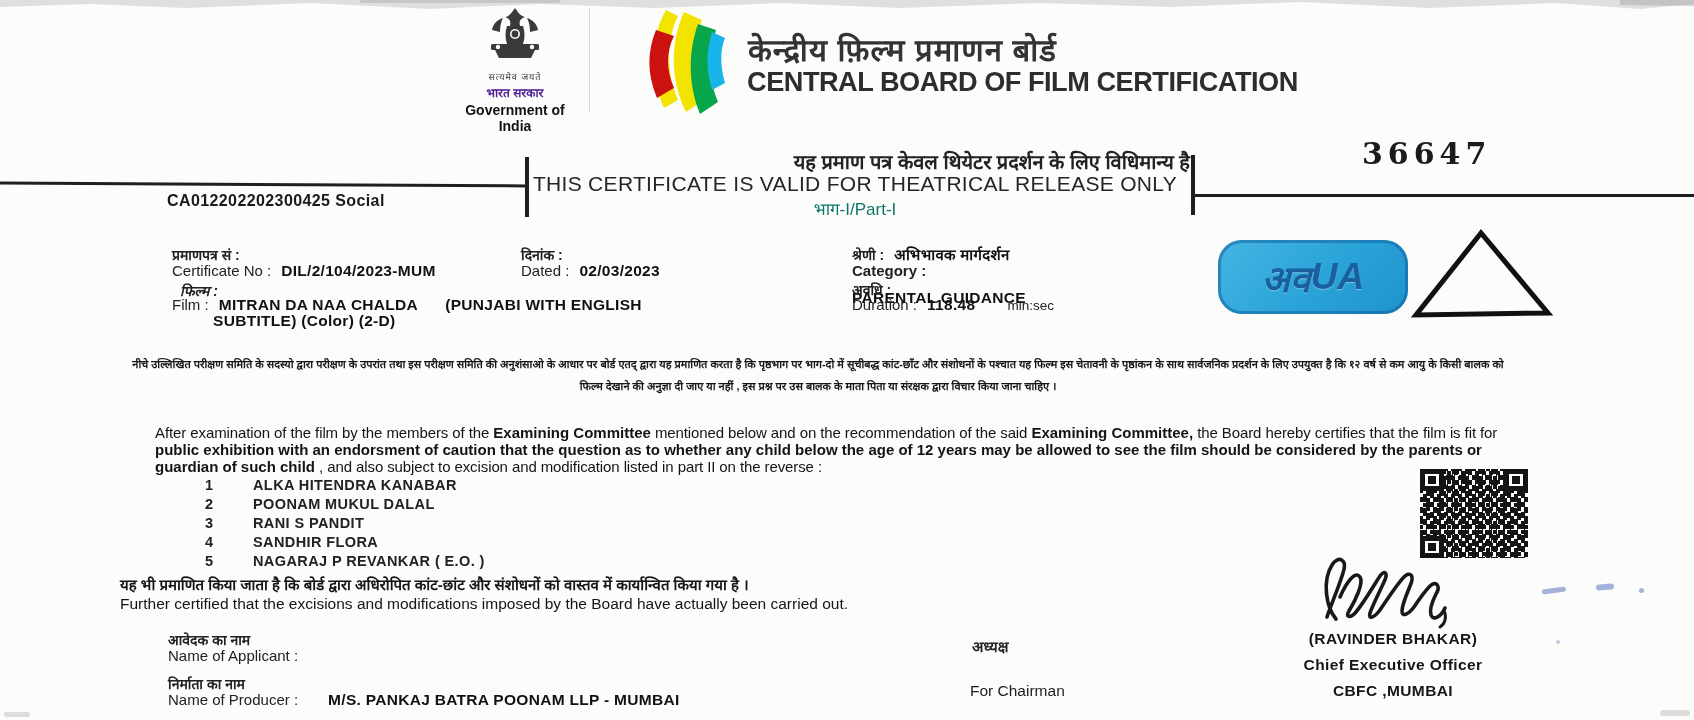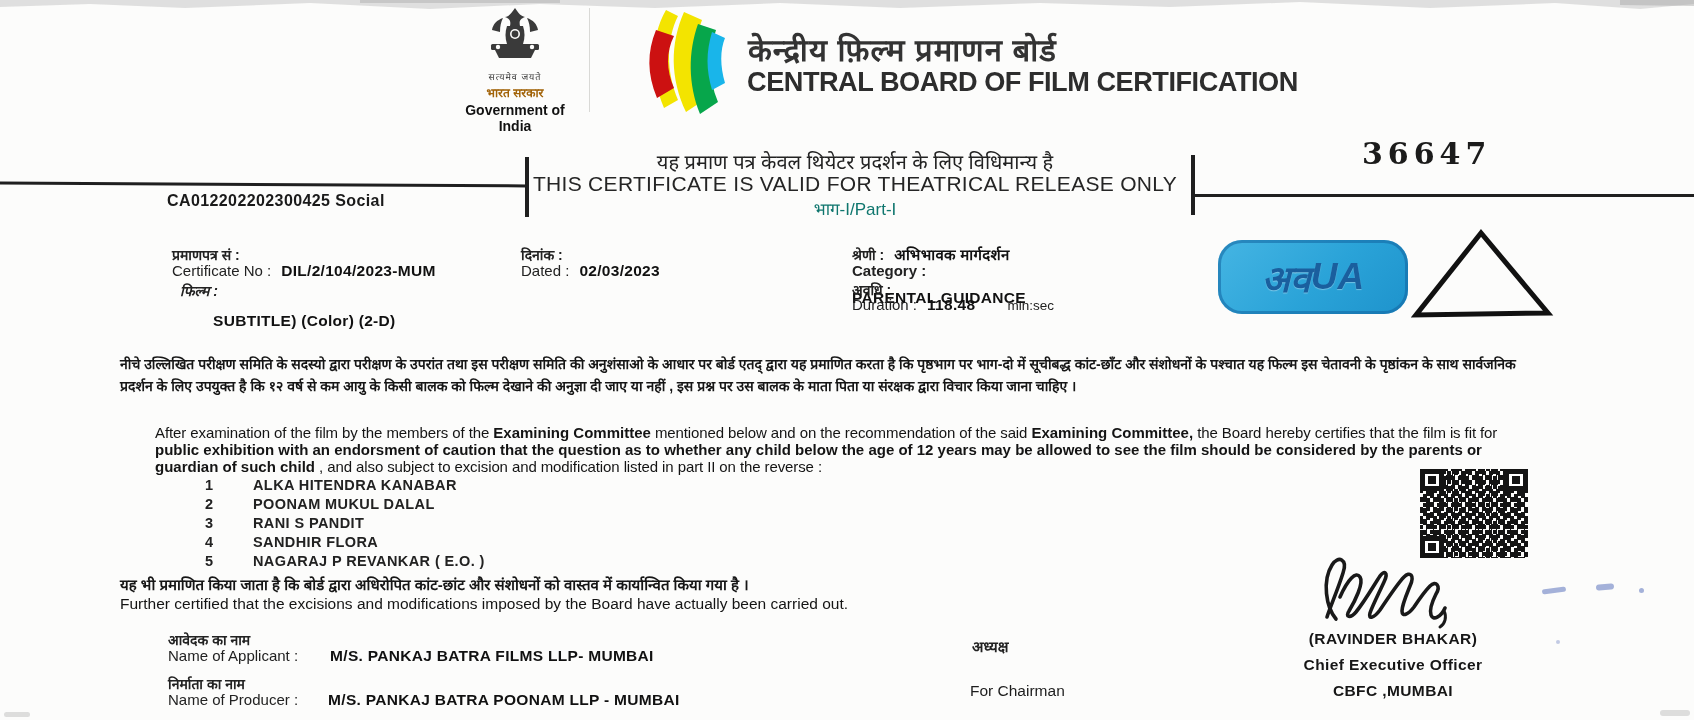--- a/index.html
+++ b/index.html
@@ -5,51 +5,51 @@
   html,body{margin:0;padding:0;}
   body{background:#e8e8e8;font-family:"Liberation Sans",sans-serif;}
   #cert{position:relative;width:1694px;height:720px;background:#fcfcfb;overflow:hidden;
         color:#1c1c1c;-webkit-font-smoothing:antialiased;}
   .abs{position:absolute;}
   .ctr{text-align:center;}
   .hi{font-family:"Liberation Sans","DejaVu Sans",sans-serif;}
   
   .emblem-block{left:452px;top:6px;width:126px;text-align:center;}
   .motto{font-size:9px;color:#333;letter-spacing:1px;}
-  .govt-hi{font-size:12px;font-weight:700;color:#a16207;margin-top:1px;}
+  .govt-hi{font-size:12px;font-weight:700;color:#4c1d95;margin-top:1px;}
   .govt-en{font-size:14px;font-weight:700;color:#111;margin-top:1px;}
   .vsep{left:589px;top:8px;width:1px;height:104px;background:#d9d9d6;}
   .board-hi{left:748px;top:28px;font-size:31px;font-weight:600;color:#333;letter-spacing:1px;}
   .board-en{left:747px;top:66px;font-size:28px;font-weight:600;color:#2d2d2d;letter-spacing:-.5px;
             transform:scaleX(.97);transform-origin:left;}
   .serial{left:1362px;top:136px;font-family:"DejaVu Serif","Liberation Serif",serif;
           font-size:30px;font-weight:700;letter-spacing:5px;color:#1b1b1b;}
   
   .rule{background:#1f1f1f;}
   .lrule{left:0;top:183px;width:527px;height:3px;transform:rotate(.3deg);}
   .lbar{left:525px;top:157px;width:4px;height:60px;}
   .rbar{left:1191px;top:155px;width:4px;height:60px;}
   .rrule{left:1195px;top:194px;width:499px;height:3px;}
-  .banner-hi{left:520px;top:148px;width:670px;font-size:20px;font-weight:400;color:#222;}
+  .banner-hi{left:520px;top:148px;width:670px;font-size:20px;font-weight:700;color:#222;text-align:right;}
   .banner-en{left:490px;top:172px;width:730px;font-size:21px;color:#252525;letter-spacing:.3px;}
   .banner-part{left:520px;top:197px;width:670px;font-size:17px;color:#0f766e;}
   .filenum{left:167px;top:192px;font-size:16px;font-weight:700;letter-spacing:.4px;color:#1a1a1a;}
   
   .lab-hi{font-size:14px;font-weight:600;color:#222;}
   .lab-en{font-size:15px;color:#222;}
   .val{font-weight:700;font-size:15.5px;color:#111;letter-spacing:.3px;}
   .row{display:flex;gap:10px;align-items:baseline;white-space:nowrap;}
   
   .ua-badge{left:1218px;top:240px;width:190px;height:74px;border-radius:24px;
             background:linear-gradient(135deg,#45b5e3 0%,#2aa3d8 55%,#1e93cc 100%);
             box-shadow:inset 0 0 0 3px rgba(18,100,160,.55);
             display:flex;align-items:center;justify-content:center;gap:0;font-style:italic;}
   .ua-badge span{font-size:37px;font-weight:700;color:#1a5f9e;text-shadow:0 1px 1px rgba(255,255,255,.35);}
   
-  .para-hi{left:120px;top:354px;width:1396px;font-size:14px;font-weight:600;line-height:21.5px;color:#161616;}
+  .para-hi{left:120px;top:354px;width:1396px;font-size:11px;font-weight:600;line-height:21.5px;color:#161616;text-align:center;}
   .para-en{left:155px;top:424px;width:1350px;font-size:15px;line-height:17px;color:#141414;letter-spacing:-.1px;}
   .para-en b{letter-spacing:0;}
   
   .mrow{position:absolute;font-size:14.5px;font-weight:600;letter-spacing:.4px;color:#222;}
   .mnum{position:absolute;left:0;width:24px;}
   .mname{position:absolute;left:48px;white-space:nowrap;}
   
   .qr{left:1420px;top:469px;width:108px;height:89px;
       background-image:
         conic-gradient(#141414 25%,transparent 0 50%,#141414 0 75%,transparent 0),
@@ -120,20 +120,24 @@
   <div class="abs banner-part ctr hi">भाग-I/Part-I</div>
 
   <div class="abs filenum">CA012202202300425 Social</div>
 
   <div class="abs lab-hi hi" style="left:172px;top:245px;">प्रमाणपत्र सं   :</div>
   <div class="abs row" style="left:172px;top:262px;">
     <span class="lab-en">Certificate No :</span>
     <span class="val">DIL/2/104/2023-MUM</span>
   </div>
   <div class="abs lab-hi hi" style="left:180px;top:281px;font-style:italic;">फिल्म :</div>
+  <div class="abs row" style="left:172px;top:296px;">
+    <span class="lab-en">Film :</span>
+    <span class="val" style="white-space:pre;">MITRAN DA NAA CHALDA      (PUNJABI WITH ENGLISH</span>
+  </div>
   <div class="abs val" style="left:213px;top:312px;text-align:right;">SUBTITLE) (Color) (2-D)</div>
 
   <div class="abs lab-hi hi" style="left:521px;top:245px;">दिनांक :</div>
   <div class="abs row" style="left:521px;top:262px;">
     <span class="lab-en">Dated  :</span>
     <span class="val">02/03/2023</span>
   </div>
 
   <div class="abs row" style="left:852px;top:244px;">
     <span class="lab-hi hi">श्रेणी :</span>
@@ -204,21 +208,20 @@
   </svg>
 
   <div class="ink" style="left:1542px;top:588px;width:24px;height:5px;transform:rotate(-7deg);"></div>
   <div class="ink" style="left:1596px;top:584px;width:18px;height:6px;transform:rotate(-4deg);"></div>
   <div class="ink" style="left:1639px;top:588px;width:5px;height:5px;"></div>
   <div class="ink" style="left:1556px;top:640px;width:4px;height:4px;opacity:.3;"></div>
 
   <div class="abs lab-hi hi" style="left:168px;top:630px;">आवेदक का नाम</div>
   <div class="abs row" style="left:168px;top:647px;">
     <span class="lab-en">Name of Applicant :</span>
-    <span class="val" style="margin-left:22px;">M/S. PANKAJ BATRA FILMS LLP- MUMBAI</span>
   </div>
   <div class="abs lab-hi hi" style="left:168px;top:674px;">निर्माता का नाम</div>
   <div class="abs row" style="left:168px;top:691px;">
     <span class="lab-en">Name of Producer  :</span>
     <span class="val" style="margin-left:20px;">M/S. PANKAJ BATRA POONAM LLP - MUMBAI</span>
   </div>
 
   <div class="abs hi" style="left:972px;top:636px;font-size:15px;font-weight:600;color:#222;">अध्यक्ष</div>
   <div class="abs" style="left:970px;top:682px;font-size:15.5px;font-weight:500;color:#1d1d1d;">For Chairman</div>
 

